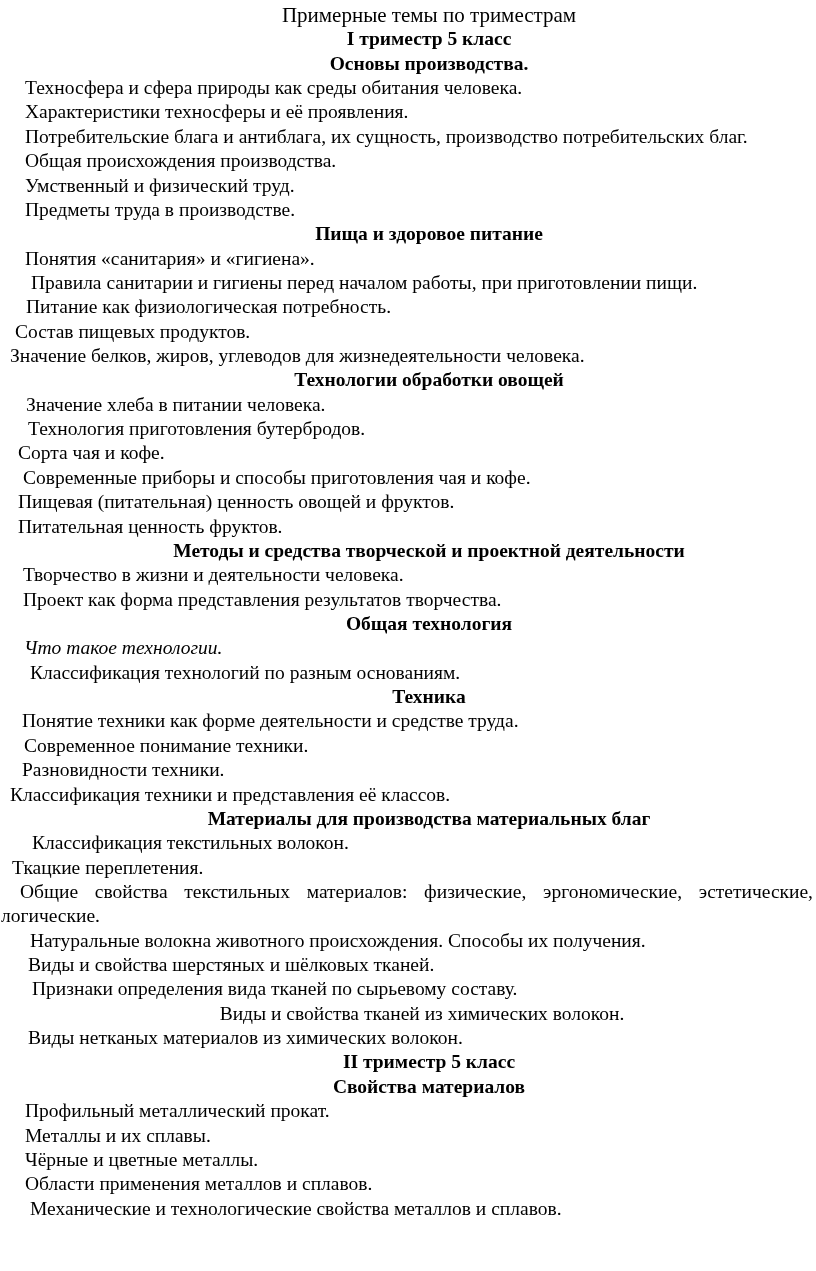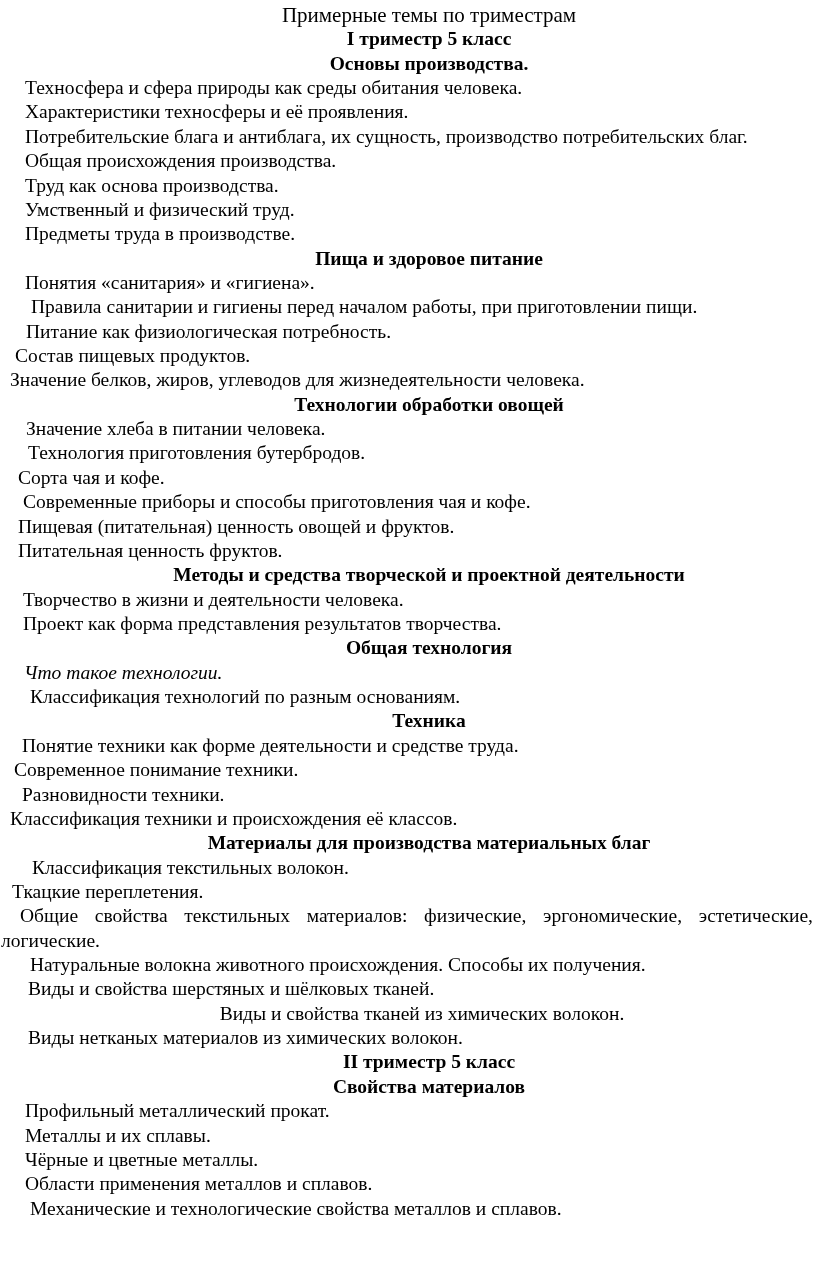--- a/index.html
+++ b/index.html
@@ -50,21 +50,20 @@
 
 <div class="page">
   <div id="doc-lines">
       <div class="line center title">Примерные темы по триместрам</div>
       <div class="line center bold">I триместр 5 класс</div>
       <div class="line center bold">Основы производства.</div>
       <div class="line" style="padding-left: 25px;">Техносфера и сфера природы как среды обитания человека.</div>
       <div class="line" style="padding-left: 25px;">Характеристики техносферы и её проявления.</div>
       <div class="line" style="padding-left: 25px;">Потребительские блага и антиблага, их сущность, производство потребительских благ.</div>
       <div class="line" style="padding-left: 25px;">Общая происхождения производства.</div>
-      <div class="line" style="padding-left: 25px;">Труд как основа производства.</div>
       <div class="line" style="padding-left: 25px;">Умственный и физический труд.</div>
       <div class="line" style="padding-left: 25px;">Предметы труда в производстве.</div>
       <div class="line center bold">Пища и здоровое питание</div>
       <div class="line" style="padding-left: 25px;">Понятия «санитария» и «гигиена».</div>
       <div class="line" style="padding-left: 31px;">Правила санитарии и гигиены перед началом работы, при приготовлении пищи.</div>
       <div class="line" style="padding-left: 26px;">Питание как физиологическая потребность.</div>
       <div class="line" style="padding-left: 15px;">Состав пищевых продуктов.</div>
       <div class="line" style="padding-left: 10px;">Значение белков, жиров, углеводов для жизнедеятельности человека.</div>
       <div class="line center bold">Технологии обработки овощей</div>
       <div class="line" style="padding-left: 26px;">Значение хлеба в питании человека.</div>
@@ -74,30 +73,31 @@
       <div class="line" style="padding-left: 18px;">Пищевая (питательная) ценность овощей и фруктов.</div>
       <div class="line" style="padding-left: 18px;">Питательная ценность фруктов.</div>
       <div class="line center bold">Методы и средства творческой и проектной деятельности</div>
       <div class="line" style="padding-left: 23px;">Творчество в жизни и деятельности человека.</div>
       <div class="line" style="padding-left: 23px;">Проект как форма представления результатов творчества.</div>
       <div class="line center bold">Общая технология</div>
       <div class="line" style="padding-left: 24px; font-style: italic;">Что такое технологии.</div>
       <div class="line" style="padding-left: 30px;">Классификация технологий по разным основаниям.</div>
       <div class="line center bold">Техника</div>
       <div class="line" style="padding-left: 22px;">Понятие техники как форме деятельности и средстве труда.</div>
-      <div class="line" style="padding-left: 14px;">Современное понимание техники.</div>
+      <div class="line" style="padding-left: 24px;">Современное понимание техники.</div>
       <div class="line" style="padding-left: 22px;">Разновидности техники.</div>
-      <div class="line" style="padding-left: 10px;">Классификация техники и происхождения её классов.</div>
+      <div class="line" style="padding-left: 10px;">Классификация техники и представления её классов.</div>
       <div class="line center bold">Материалы для производства материальных благ</div>
       <div class="line" style="padding-left: 32px;">Классификация текстильных волокон.</div>
       <div class="line" style="padding-left: 12px;">Ткацкие переплетения.</div>
       <div class="line justify" style="padding-left: 20px;">Общие свойства текстильных материалов: физические, эргономические, эстетические,</div>
       <div class="line" style="padding-left: 1px;">логические.</div>
       <div class="line" style="padding-left: 30px;">Натуральные волокна животного происхождения. Способы их получения.</div>
       <div class="line" style="padding-left: 28px;">Виды и свойства шерстяных и шёлковых тканей.</div>
+      <div class="line" style="padding-left: 32px;">Признаки определения вида тканей по сырьевому составу.</div>
       <div class="line" style="padding-left: 28px; text-align: center;">Виды и свойства тканей из химических волокон.</div>
       <div class="line" style="padding-left: 28px;">Виды нетканых материалов из химических волокон.</div>
       <div class="line center bold">II триместр 5 класс</div>
       <div class="line center bold">Свойства материалов</div>
       <div class="line" style="padding-left: 25px;">Профильный металлический прокат.</div>
       <div class="line" style="padding-left: 25px;">Металлы и их сплавы.</div>
       <div class="line" style="padding-left: 25px;">Чёрные и цветные металлы.</div>
       <div class="line" style="padding-left: 25px;">Области применения металлов и сплавов.</div>
       <div class="line" style="padding-left: 30px;">Механические и технологические свойства металлов и сплавов.</div>
     </div>

